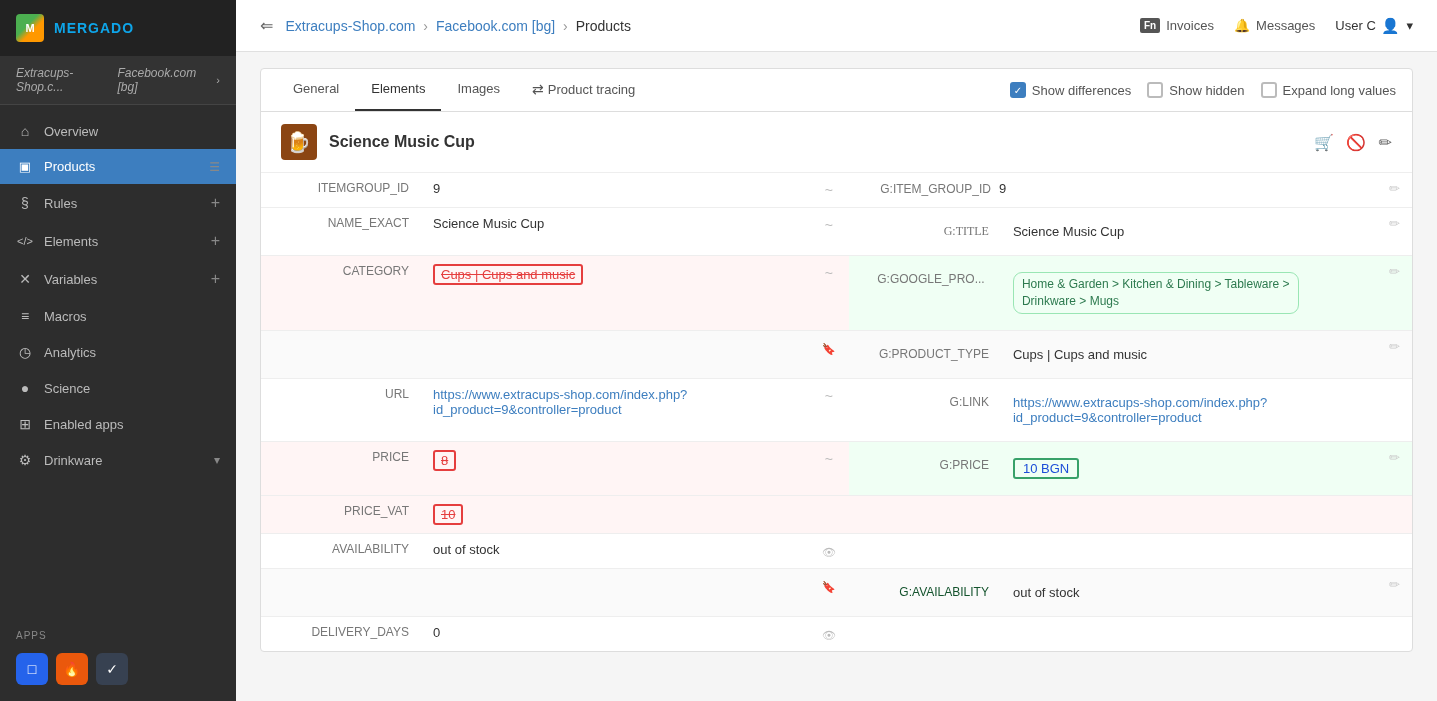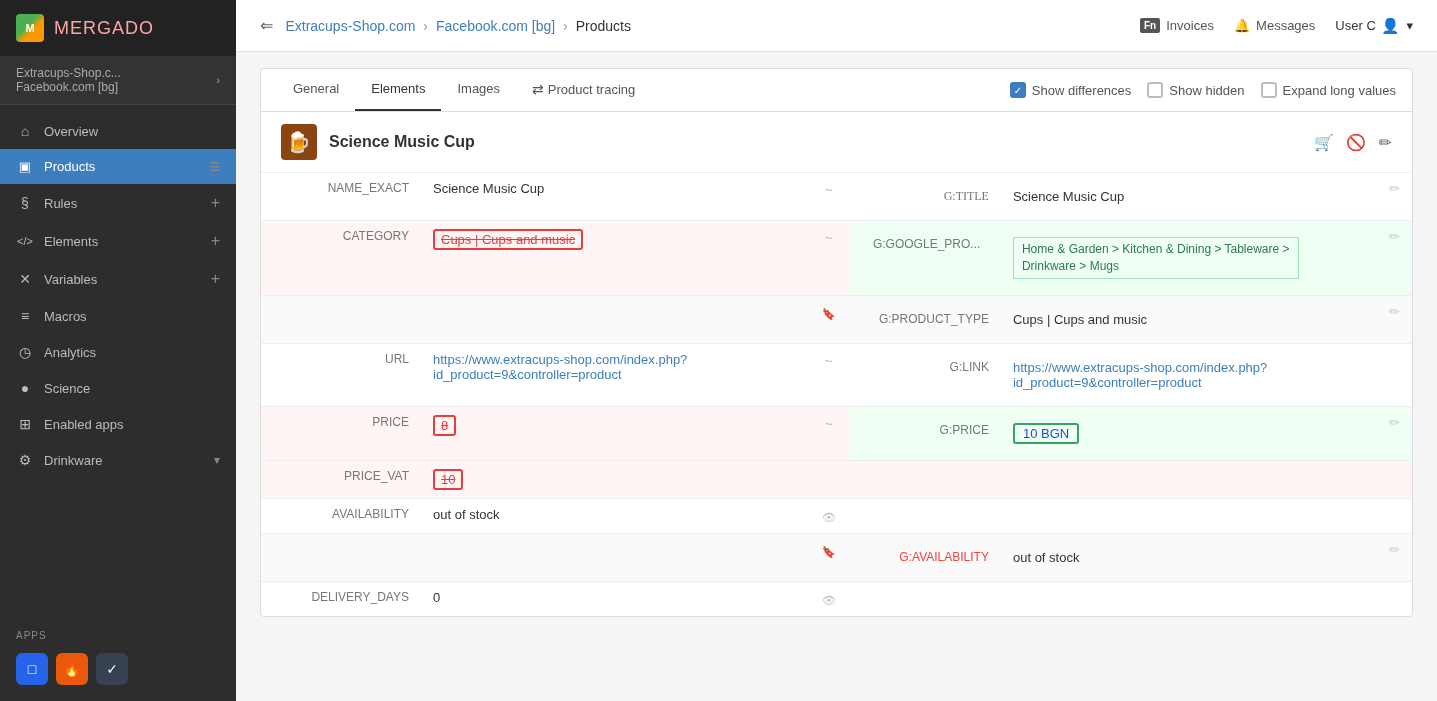--- a/index.html
+++ b/index.html
@@ -2,23 +2,23 @@
 <html><head>
   <meta charset="utf-8">
   <style>
     * { box-sizing: border-box; margin: 0; padding: 0; }
     body { font-family: -apple-system, BlinkMacSystemFont, 'Segoe UI', Arial, sans-serif; font-size: 13px; background: #f0f0f0; display: flex; height: 701px; overflow: hidden; }
 
     
     .sidebar { width: 236px; background: #2d2d2d; color: #ccc; display: flex; flex-direction: column; flex-shrink: 0; height: 100%; }
     .sidebar-logo { padding: 14px 16px; display: flex; align-items: center; gap: 10px; background: #222; }
     .logo-mark { width: 28px; height: 28px; background: linear-gradient(135deg, #4caf50 40%, #ff9800 60%); border-radius: 4px; display: flex; align-items: center; justify-content: center; font-weight: bold; color: white; font-size: 11px; }
-    .logo-text { font-size: 18px; font-weight: 400; color: #fca5a5; letter-spacing: 1px; }
+    .logo-text { font-size: 14px; font-weight: 700; color: #0ea5e9; letter-spacing: 1px; }
     .sidebar-account { padding: 10px 16px; display: flex; align-items: center; justify-content: space-between; background: #333; border-bottom: 1px solid #444; }
-    .sidebar-account-info { display: flex; flex-direction: column; }
+    .sidebar-account-info { display: flex; flex-direction: row; font-style: italic; }
     .sidebar-account-shop { font-size: 12px; color: #aaa; }
     .sidebar-account-fb { font-size: 12px; color: #aaa; }
     .sidebar-account-arrow { color: #aaa; font-size: 11px; }
     .sidebar-nav { flex: 1; overflow-y: auto; padding: 8px 0; }
     .nav-item { display: flex; align-items: center; padding: 10px 16px; cursor: pointer; color: #bbb; gap: 10px; position: relative; }
     .nav-item.active { background: #3d7ebf; color: white; }
     .nav-item .nav-icon { width: 18px; text-align: center; font-size: 14px; }
     .nav-item .nav-label { flex: 1; font-size: 13px; }
     .nav-item .nav-add { font-size: 16px; color: #888; }
     .nav-item .nav-menu { font-size: 12px; color: #888; }
@@ -71,21 +71,21 @@
     .data-table tr:last-child { border-bottom: none; }
     .data-table td { padding: 8px 12px; vertical-align: top; }
     .field-name { text-align: right; color: #777; font-size: 12px; font-weight: 500; width: 160px; padding-right: 16px; white-space: nowrap; padding-top: 10px; }
     .field-value { font-size: 13px; color: #333; min-width: 200px; padding-top: 8px; }
     .middle-col { width: 40px; text-align: center; color: #bbb; font-size: 16px; vertical-align: middle; }
     .right-edit-col { width: 24px; text-align: center; color: #bbb; cursor: pointer; vertical-align: middle; }
     .row-gray { background: #fafafa; }
 
     .value-red-box { display: inline-block; border: 2px solid #e53e3e; color: #e53e3e; padding: 1px 6px; border-radius: 3px; font-size: 13px; text-decoration: line-through; }
     .value-green-box { display: inline-block; border: 2px solid #38a169; color: #1d4ed8; background: #f0fff4; padding: 1px 8px; border-radius: 3px; font-size: 13px; }
-    .value-green-text { display: inline-block; background: #f0fff4; border: 1px solid #9ae6b4; color: #2d7a4f; padding: 3px 8px; border-radius: 0; font-size: 12px; line-height: 1.4; }
+    .value-green-text { display: inline-block; background: #f0fff4; border: 1px solid #9ae6b4; color: #2d7a4f; padding: 3px 8px; border-radius: 9px; font-size: 12px; line-height: 1.4; }
     .link-text { color: #3d7ebf; text-decoration: none; font-size: 13px; }
     .tilde { color: #bbb; font-size: 14px; }
     .pencil-icon { color: #ccc; font-size: 13px; cursor: pointer; }
 
     
     .content-area::-webkit-scrollbar { width: 8px; }
     .content-area::-webkit-scrollbar-track { background: #f0f0f0; }
     .content-area::-webkit-scrollbar-thumb { background: #ccc; border-radius: 4px; }
   </style>
 </head>
@@ -223,20 +223,30 @@
           <span class="product-action-icon">🛒</span>
           <span class="product-action-icon">🚫</span>
           <span class="product-action-icon">✏</span>
         </div>
       </div>
 
       <table class="data-table">
         <tbody>
 
 
+          <tr>
+            <td class="field-name">ITEMGROUP_ID</td>
+            <td class="field-value">9</td>
+            <td class="middle-col"><span class="tilde">~</span></td>
+            <td style="display:flex;align-items:center;gap:8px;padding:8px 12px;">
+              <span style="color:#777;font-size:12px;font-weight:500;text-align:right;min-width:130px;">G:ITEM_GROUP_ID</span>
+              <span style="font-size:13px;color:#333;">9</span>
+            </td>
+            <td class="right-edit-col"><span class="pencil-icon">✏</span></td>
+          </tr>
 
           <tr>
             <td class="field-name">NAME_EXACT</td>
             <td class="field-value">Science Music Cup</td>
             <td class="middle-col"><span class="tilde">~</span></td>
             <td>
               <table style="width:100%;border-collapse:collapse;">
                   <tbody>
                     <tr>
                 <td style="color:#777;font-size:12px;font-weight:500;text-align:right;padding-right:12px;width:140px;padding-top:8px;font-family:Liberation Serif, serif;">G:TITLE</td>
@@ -251,21 +261,21 @@
           <tr style="background: linear-gradient(to right, #fff5f5 50%, #f0fff4 50%);">
             <td class="field-name">CATEGORY</td>
             <td class="field-value" style="background:#fff5f5;">
               <span class="value-red-box">Cups | Cups and music</span>
             </td>
             <td class="middle-col" style="background:#fff5f5;"><span class="tilde">~</span></td>
             <td style="background:#f0fff4;">
               <table style="width:100%;border-collapse:collapse;">
                   <tbody>
                     <tr>
-                <td style="color:#777;font-size:12px;font-weight:500;text-align:left;padding-right:12px;width:140px;padding-top:8px;vertical-align:top;">G:GOOGLE_PRO...</td>
+                <td style="color:#777;font-size:12px;font-weight:500;text-align:center;padding-right:12px;width:140px;padding-top:8px;vertical-align:top;">G:GOOGLE_PRO...</td>
                 <td style="padding-top:8px;">
                   <span class="value-green-text">Home &amp; Garden &gt; Kitchen &amp; Dining &gt; Tableware &gt;<br>Drinkware &gt; Mugs</span>
                 </td>
               </tr>
                   </tbody>
                 </table>
             </td>
             <td class="right-edit-col" style="background:#f0fff4;"><span class="pencil-icon">✏</span></td>
           </tr>
 
@@ -348,21 +358,21 @@
           </tr>
 
           <tr class="row-gray">
             <td class="field-name"></td>
             <td class="field-value"></td>
             <td class="middle-col"><span style="font-size:11px;color:#bbb;">🔖</span></td>
             <td>
               <table style="width:100%;border-collapse:collapse;">
                   <tbody>
                     <tr>
-                <td style="color:#ef4444;font-size:12px;font-weight:500;text-align:right;padding-right:12px;width:140px;padding-top:8px;">G:AVAILABILITY</td>
+                <td style="color:#14532d;font-size:12px;font-weight:500;text-align:right;padding-right:12px;width:140px;padding-top:8px;">G:AVAILABILITY</td>
                 <td style="font-size:13px;color:#333;padding-top:8px;">out of stock</td>
               </tr>
                   </tbody>
                 </table>
             </td>
             <td class="right-edit-col"><span class="pencil-icon">✏</span></td>
           </tr>
 
           <tr>
             <td class="field-name">DELIVERY_DAYS</td>

